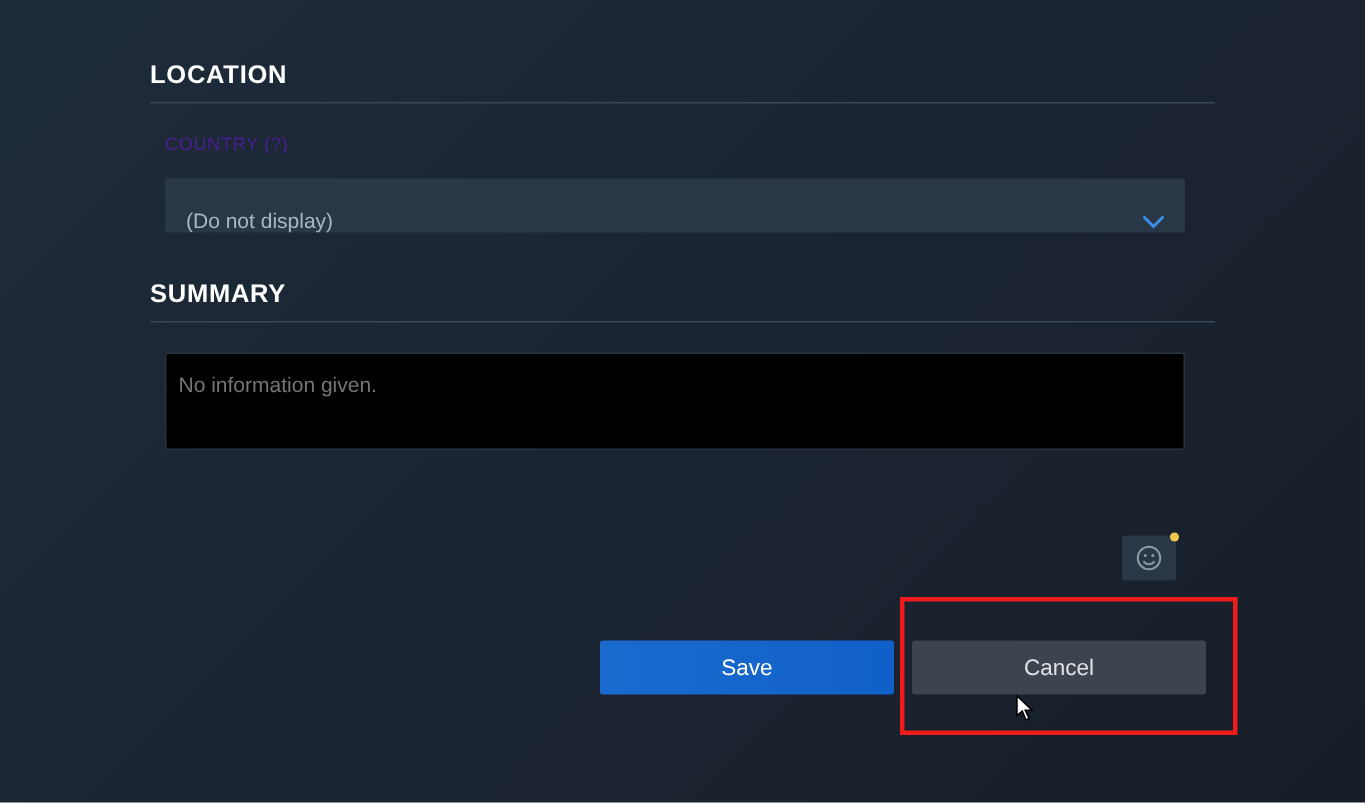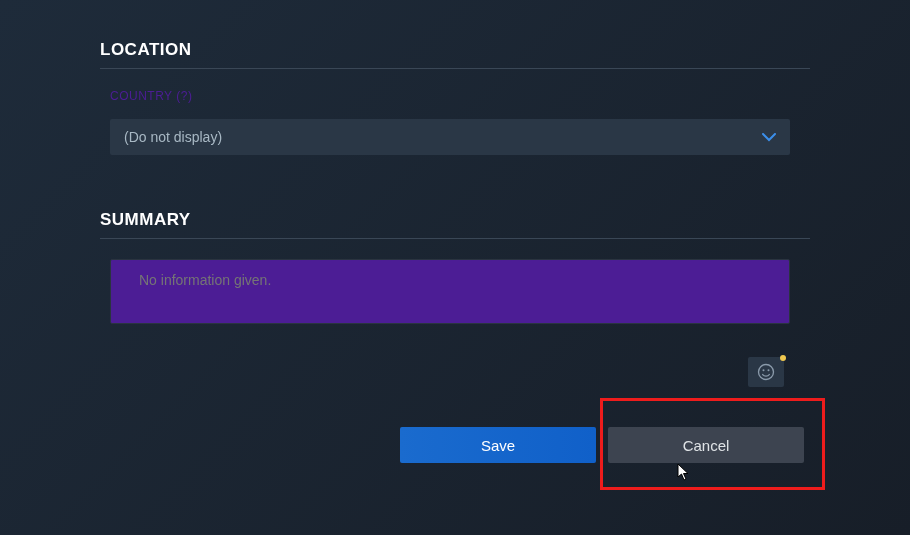--- a/index.html
+++ b/index.html
@@ -36,21 +36,21 @@
       margin-bottom: 16px;
       margin-left: 10px;
     }
     .dropdown {
       background: #2a3746;
       border: none;
       width: 680px;
       height: 36px;
       margin-left: 10px;
       display: flex;
-      align-items: center;
+      align-items: flex-end;
       justify-content: space-between;
       padding: 0 14px;
       cursor: pointer;
       border-radius: 2px;
     }
     .dropdown-text {
       color: #a8b8c4;
       font-size: 14px;
     }
     .chevron {
@@ -58,29 +58,29 @@
       height: 14px;
       display: flex;
       align-items: center;
       justify-content: center;
     }
     .chevron svg {
       width: 14px;
       height: 9px;
     }
     .summary-section {
-      margin-top: 55px;
+      margin-top: 31px;
     }
     .textarea {
-      background: #4c1d95;
+      background: #000000;
       border: 1px solid #2a3440;
       width: 680px;
       height: 65px;
       margin-left: 10px;
-      padding: 12px 28px;
+      padding: 12px 8px;
       color: #7a8b9a;
       font-size: 14px;
       font-family: inherit;
       resize: none;
       border-radius: 2px;
     }
     .emoji-button {
       position: absolute;
       top: 357px;
       left: 748px;

